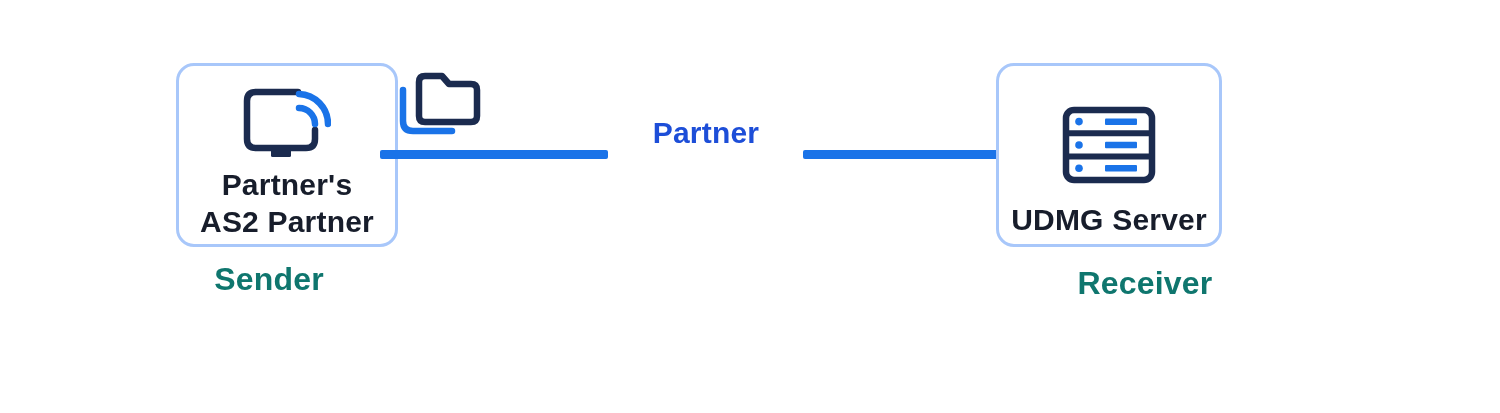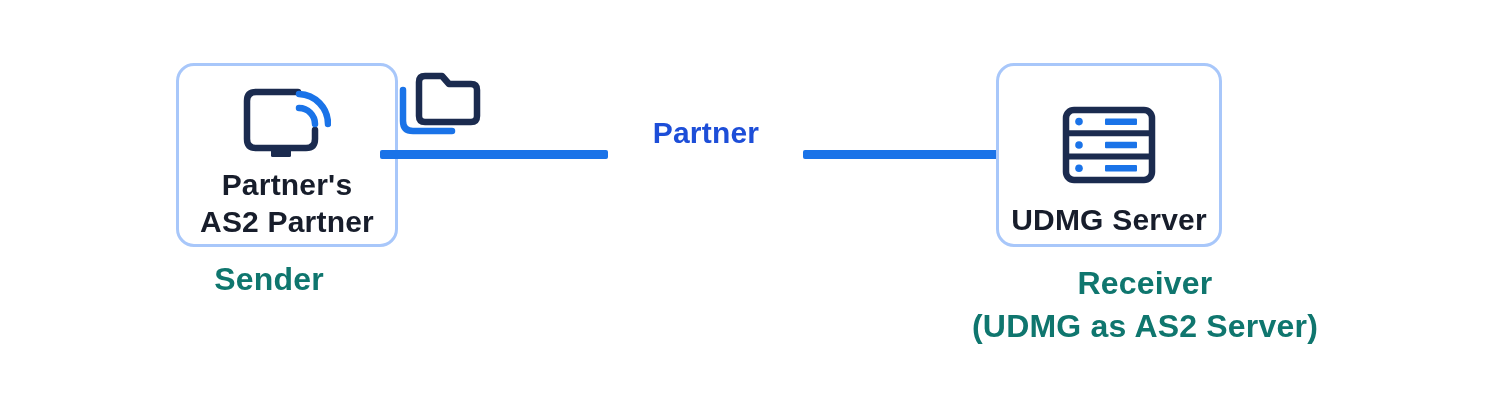--- a/index.html
+++ b/index.html
@@ -115,16 +115,15 @@
       <circle cx="18" cy="39" r="3.8" fill="#1a73e8"></circle>
       <circle cx="18" cy="62.3" r="3.8" fill="#1a73e8"></circle>
       <rect x="44" y="12.4" width="32" height="6.5" rx="1" fill="#1a73e8"></rect>
       <rect x="44" y="35.8" width="32" height="6.5" rx="1" fill="#1a73e8"></rect>
       <rect x="44" y="59.1" width="32" height="6.5" rx="1" fill="#1a73e8"></rect>
     </svg>
     <div class="node-title">UDMG Server</div>
   </div>
   <div class="caption caption-receiver">
     <span>Receiver</span><br>
-    <span>(UDMG as AS2 Server)</span>
   </div>
 
 </div>
 
 </body></html>

